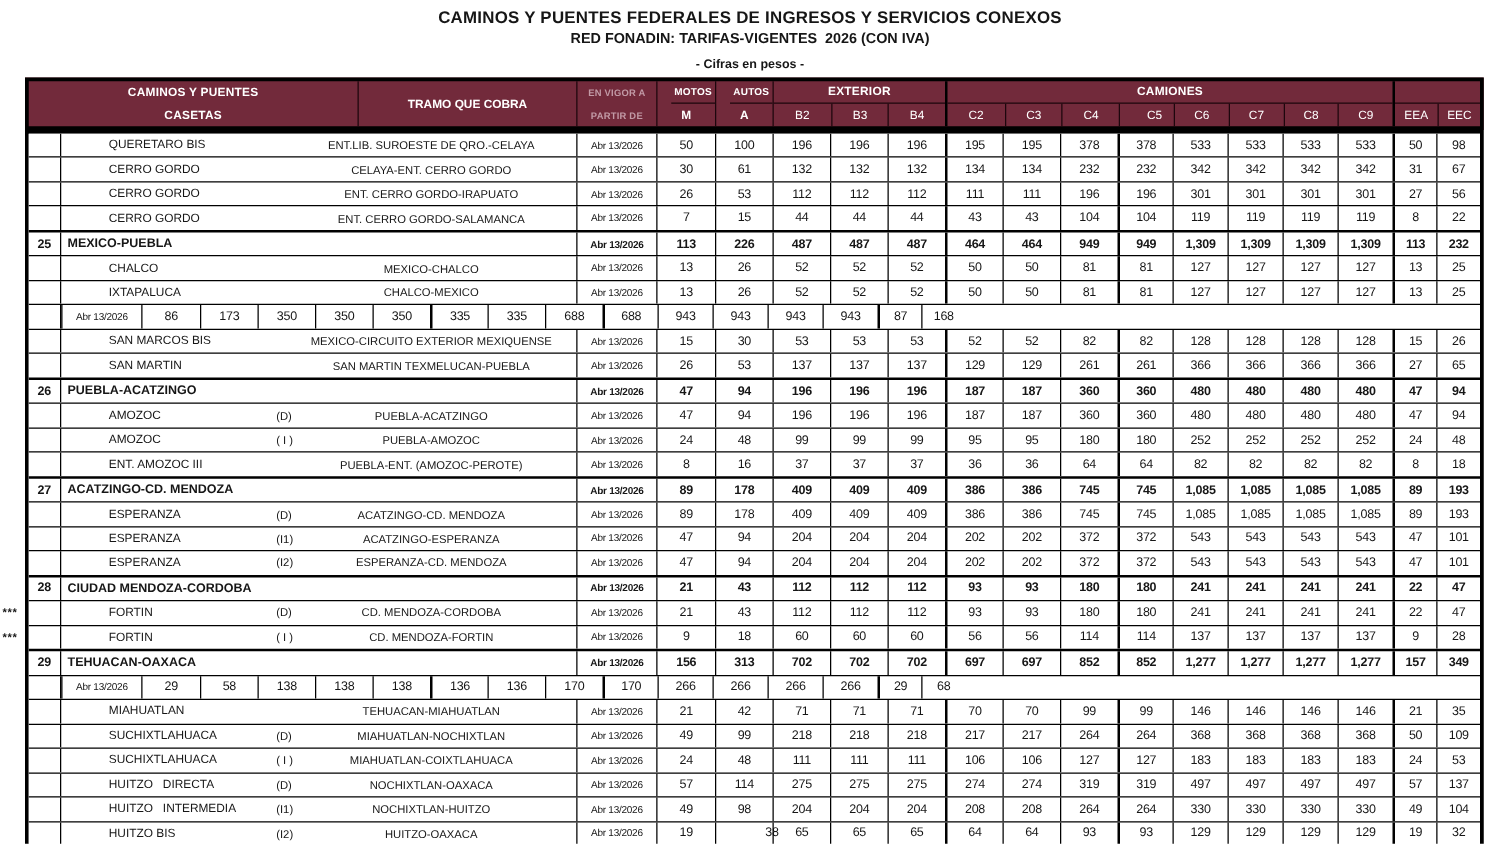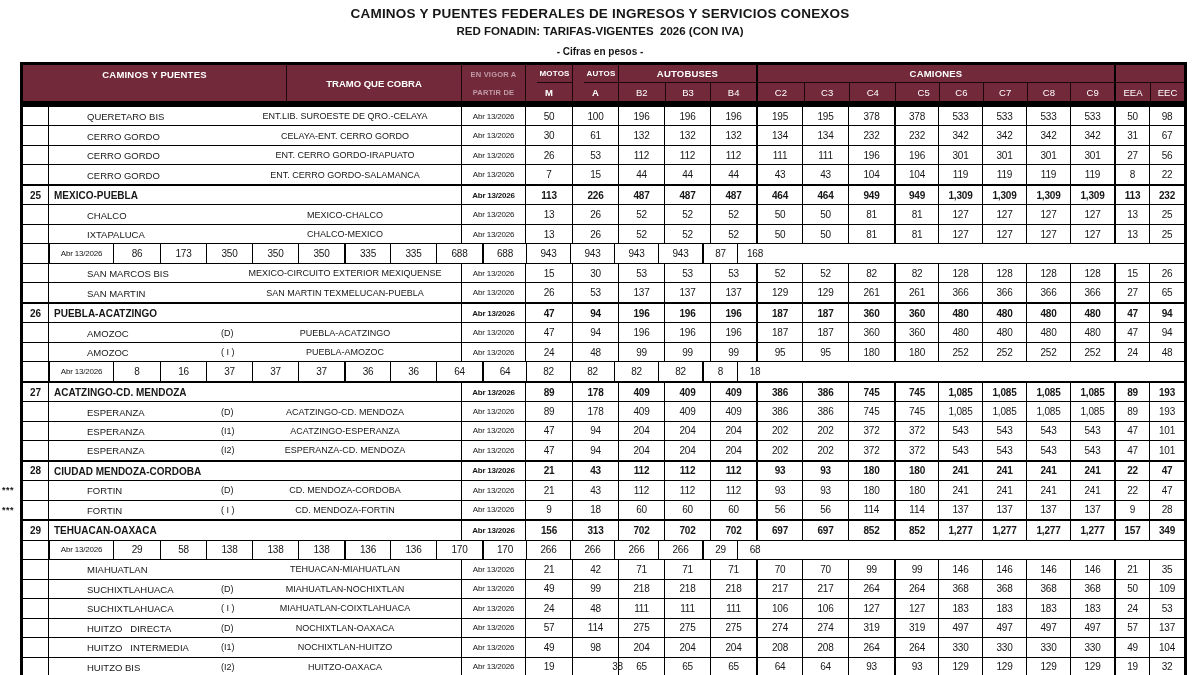--- a/index.html
+++ b/index.html
@@ -78,38 +78,39 @@
 
 <div class="titles">
   <div class="t1">CAMINOS Y PUENTES FEDERALES DE INGRESOS Y SERVICIOS CONEXOS</div>
   <div class="t2">RED FONADIN: TARIFAS-VIGENTES  2026 (CON IVA)</div>
   <div class="t3">- Cifras en pesos -</div>
 </div>
 
 <div class="band">
   <div class="hcol h-left">
     <div class="hhalf">CAMINOS Y PUENTES</div>
+    <div class="hhalf">CASETAS</div>
   </div>
   <div class="hcol h-tramo bl1">
     <div class="hfull">TRAMO QUE COBRA</div>
   </div>
   <div class="hcol h-vigor bl1">
     <div class="hhalf muted">EN VIGOR A</div>
     <div class="hhalf muted">PARTIR DE</div>
   </div>
   <div class="hcol h-motos bl1">
     <div class="hhalf hsmall hbb">MOTOS</div>
     <div class="hhalf">M</div>
   </div>
   <div class="hcol h-autos bl1">
     <div class="hhalf hsmall hbb">AUTOS</div>
     <div class="hhalf">A</div>
   </div>
   <div class="hcol h-buses bl1">
-    <div class="hhalf hbb">AUTOBUSES</div>
+    <div class="hhalf hbb">EXTERIOR</div>
     <div class="hsubrow" id="buses-subs">
         <div class="hsub" style="width: 46px;">B2</div>
         <div class="hsub bl1" style="width: 46px;">B3</div>
         <div class="hsub bl1" style="width: 46px;">B4</div>
       </div>
   </div>
   <div class="hcol h-cam bl2">
     <div class="hhalf hbb">CAMIONES</div>
     <div class="hsubrow" id="cam-subs">
         <div class="hsub" style="width: 46px;">C2</div>
@@ -422,20 +423,24 @@
       <div class="cell c-val thick" style="width: 44px;">180</div>
       <div class="cell c-val" style="width: 44px;">252</div>
       <div class="cell c-val" style="width: 44px;">252</div>
       <div class="cell c-val" style="width: 44px;">252</div>
       <div class="cell c-val" style="width: 44px;">252</div>
       <div class="cell c-val thick" style="width: 35px;">24</div>
       <div class="cell c-val" style="width: 35px;">48</div>
     </div>
     <div class="row">
       <div class="cell c-num"></div>
+      <div class="cell c-name">
+        <span class="nm">ENT. AMOZOC III</span>
+        <span class="trm">PUEBLA-ENT. (AMOZOC-PEROTE)</span>
+      </div>
       <div class="cell c-vigor">Abr 13/2026</div>
       <div class="cell c-val" style="width: 47px;">8</div>
       <div class="cell c-val" style="width: 46px;">16</div>
       <div class="cell c-val" style="width: 46px;">37</div>
       <div class="cell c-val" style="width: 46px;">37</div>
       <div class="cell c-val" style="width: 46px;">37</div>
       <div class="cell c-val thick" style="width: 46px;">36</div>
       <div class="cell c-val" style="width: 46px;">36</div>
       <div class="cell c-val" style="width: 46px;">64</div>
       <div class="cell c-val thick" style="width: 44px;">64</div>

